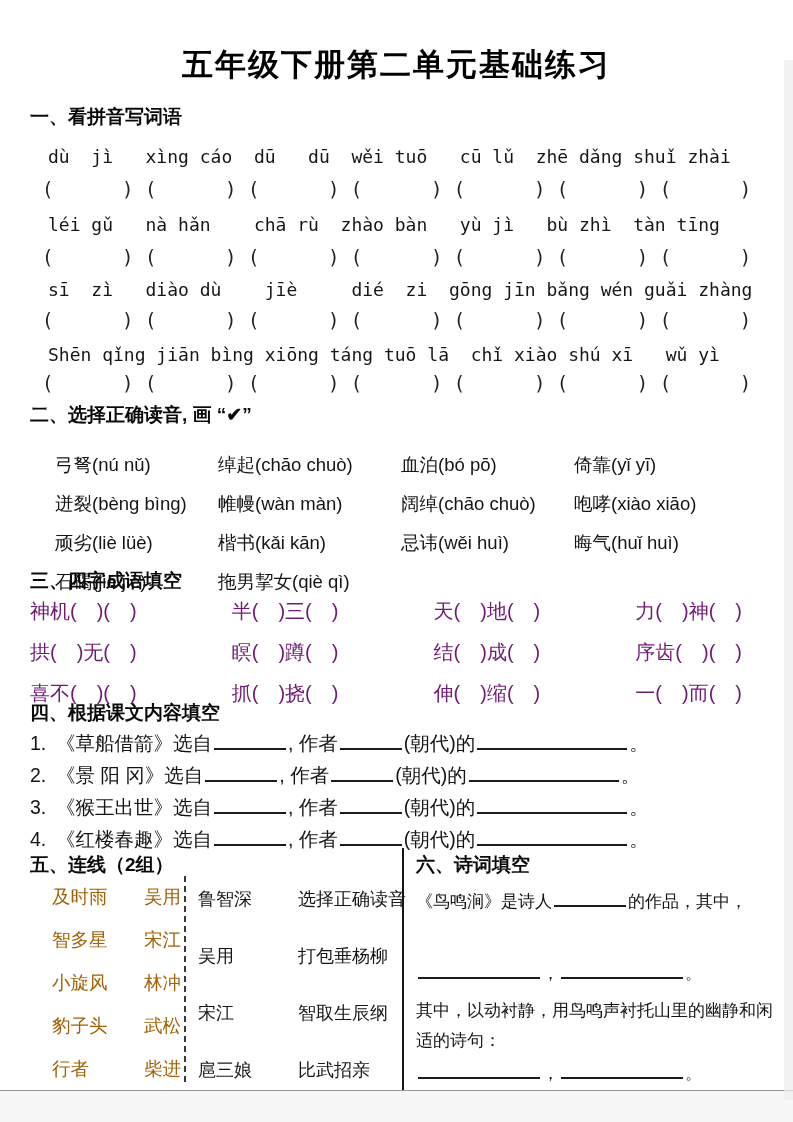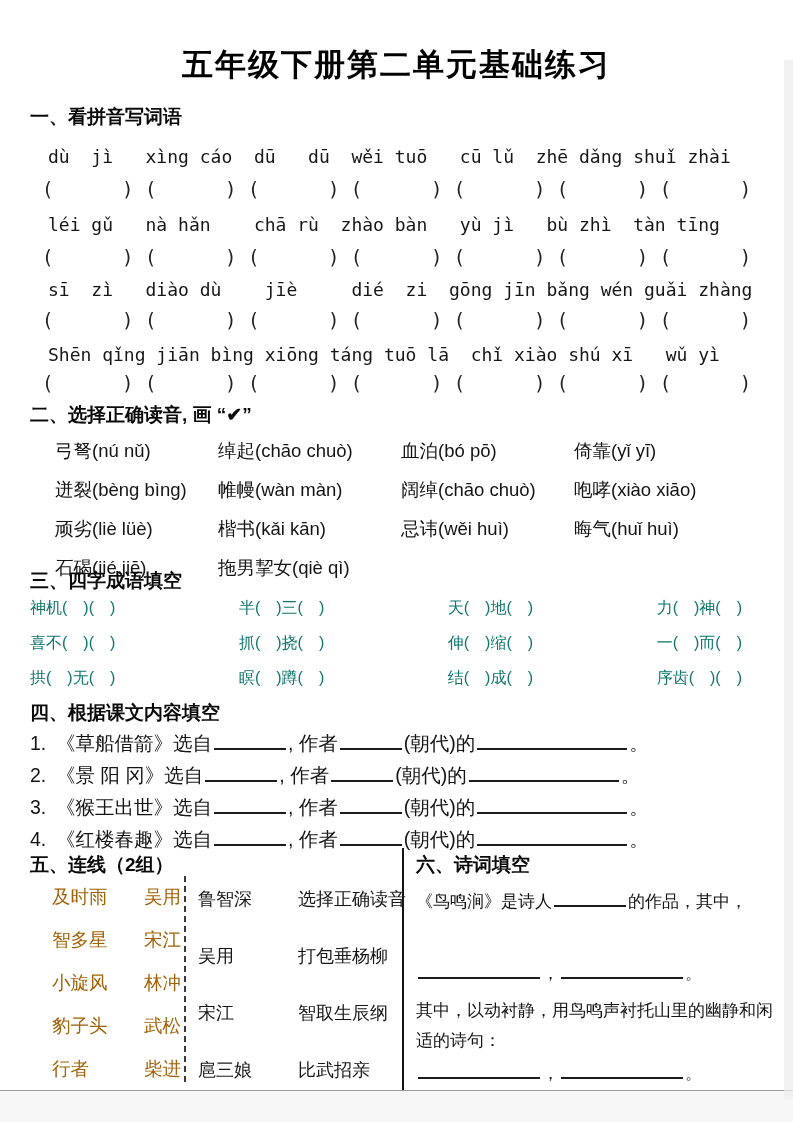--- a/index.html
+++ b/index.html
@@ -10,21 +10,21 @@
   .abs{position:absolute;}
   .doc-title{
     width:100%;text-align:center;top:44px;left:0;
     font-size:31px;font-weight:bold;letter-spacing:2px;color:#000;
   }
   .sec-head{font-size:19px;font-weight:bold;color:#0a0a0a;white-space:pre;}
   .pinyin{font-family:"DejaVu Sans Mono",monospace;font-size:18px;white-space:pre;color:#161616;}
   .brackets{font-family:"DejaVu Sans Mono",monospace;font-size:19px;white-space:pre;color:#222;}
   .s2grid{display:grid;grid-template-columns:163px 183px 173px 170px;row-gap:14px;font-size:18.5px;color:#141414;}
   .s2cell{white-space:pre;}
-  .s3row{display:flex;justify-content:space-between;width:712px;font-size:16px;margin-bottom:14px;color:#0f766e;align-items:center;}
+  .s3row{display:flex;justify-content:space-between;width:712px;font-size:20px;margin-bottom:14px;color:#701a75;align-items:center;}
   .s3group{white-space:pre;}
   .s4line{font-size:19.5px;height:32px;white-space:nowrap;color:#141414;}
   .s4num{display:inline-block;width:26px;}
   .blank{display:inline-block;border-bottom:2px solid #1c1c1c;height:0.85em;margin:0 2px;}
   .b72{width:72px;} .b62{width:62px;} .b150{width:150px;} .b128{width:122px;}
   .s5box{left:0;top:848px;width:402px;height:242px;border-right:2px solid #141414;}
   .s5g1{display:grid;grid-template-columns:92px 86px;grid-auto-rows:43px;font-size:18.5px;color:#a16207;}
   .s5g2{display:grid;grid-template-columns:100px 160px;grid-auto-rows:57px;font-size:18px;color:#161616;align-items:center;}
   .dash{border-left:2px dashed #3a3a3a;width:0;}
   .s6box{left:404px;top:848px;width:386px;height:242px;font-family:Liberation Serif, serif;}
@@ -45,21 +45,21 @@
   <div class="abs sec-head" style="left:30px;top:104px;">一、看拼音写词语</div>
   <div class="abs brackets" style="left:42px;top:178px;">(      ) (      ) (      ) (      ) (      ) (      ) (      )</div>
   <div class="abs pinyin" style="left:48px;top:214px;">léi gǔ   nà hǎn    chā rù  zhào bàn   yù jì   bù zhì  tàn tīng</div>
   <div class="abs brackets" style="left:42px;top:246px;">(      ) (      ) (      ) (      ) (      ) (      ) (      )</div>
   <div class="abs pinyin" style="left:48px;top:279px;">sī  zì   diào dù    jīè     dié  zi  gōng jīn bǎng wén guǎi zhàng</div>
   <div class="abs brackets" style="left:42px;top:309px;">(      ) (      ) (      ) (      ) (      ) (      ) (      )</div>
   <div class="abs pinyin" style="left:48px;top:344px;">Shēn qǐng jiān bìng xiōng táng tuō lā  chǐ xiào shú xī   wǔ yì</div>
   <div class="abs brackets" style="left:42px;top:372px;">(      ) (      ) (      ) (      ) (      ) (      ) (      )</div>
 
   <div class="abs sec-head" style="left:30px;top:402px;">二、选择正确读音, 画 “✔”</div>
-  <div class="abs s2grid" style="left:55px;top:438px;">
+  <div class="abs s2grid" style="left:55px;top:452px;">
     <span class="s2cell">弓弩(nú nǔ)</span>
     <span class="s2cell">绰起(chāo chuò)</span>
     <span class="s2cell">血泊(bó pō)</span>
     <span class="s2cell">倚靠(yǐ yī)</span>
     <span class="s2cell">迸裂(bèng bìng)</span>
     <span class="s2cell">帷幔(wàn màn)</span>
     <span class="s2cell">阔绰(chāo chuò)</span>
     <span class="s2cell">咆哮(xiào xiāo)</span>
     <span class="s2cell">顽劣(liè lüè)</span>
     <span class="s2cell">楷书(kǎi kān)</span>
@@ -72,30 +72,30 @@
 
   <div class="abs sec-head" style="left:30px;top:568px;">三、四字成语填空</div>
   <div class="abs" style="left:30px;top:598px;">
     <div class="s3row">
       <span class="s3group">神机(　)(　)</span>
       <span class="s3group">半(　)三(　)</span>
       <span class="s3group">天(　)地(　)</span>
       <span class="s3group">力(　)神(　)</span>
     </div>
     <div class="s3row">
+      <span class="s3group">拱(　)无(　)</span>
+      <span class="s3group">瞑(　)蹲(　)</span>
+      <span class="s3group">结(　)成(　)</span>
+      <span class="s3group">序齿(　)(　)</span>
+    </div>
+    <div class="s3row">
       <span class="s3group">喜不(　)(　)</span>
       <span class="s3group">抓(　)挠(　)</span>
       <span class="s3group">伸(　)缩(　)</span>
       <span class="s3group">一(　)而(　)</span>
-    </div>
-    <div class="s3row">
-      <span class="s3group">拱(　)无(　)</span>
-      <span class="s3group">瞑(　)蹲(　)</span>
-      <span class="s3group">结(　)成(　)</span>
-      <span class="s3group">序齿(　)(　)</span>
     </div>
   </div>
 
   <div class="abs sec-head" style="left:30px;top:700px;">四、根据课文内容填空</div>
   <div class="abs" style="left:30px;top:730px;">
     <div class="s4line">
       <span class="s4num">1.</span><span>《草船借箭》</span><span>选自</span><span class="blank b72"></span><span>, 作者</span><span class="blank b62"></span><span>(朝代)的</span><span class="blank b150"></span><span>。</span>
     </div>
     <div class="s4line">
       <span class="s4num">2.</span><span>《景 阳 冈》</span><span>选自</span><span class="blank b72"></span><span>, 作者</span><span class="blank b62"></span><span>(朝代)的</span><span class="blank b150"></span><span>。</span>

